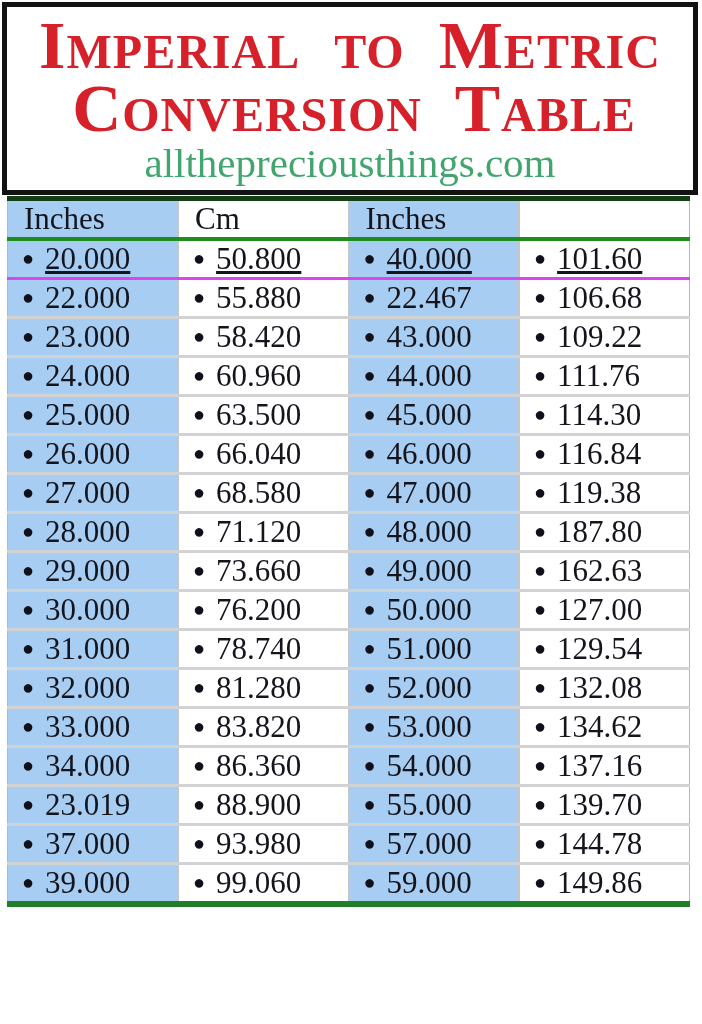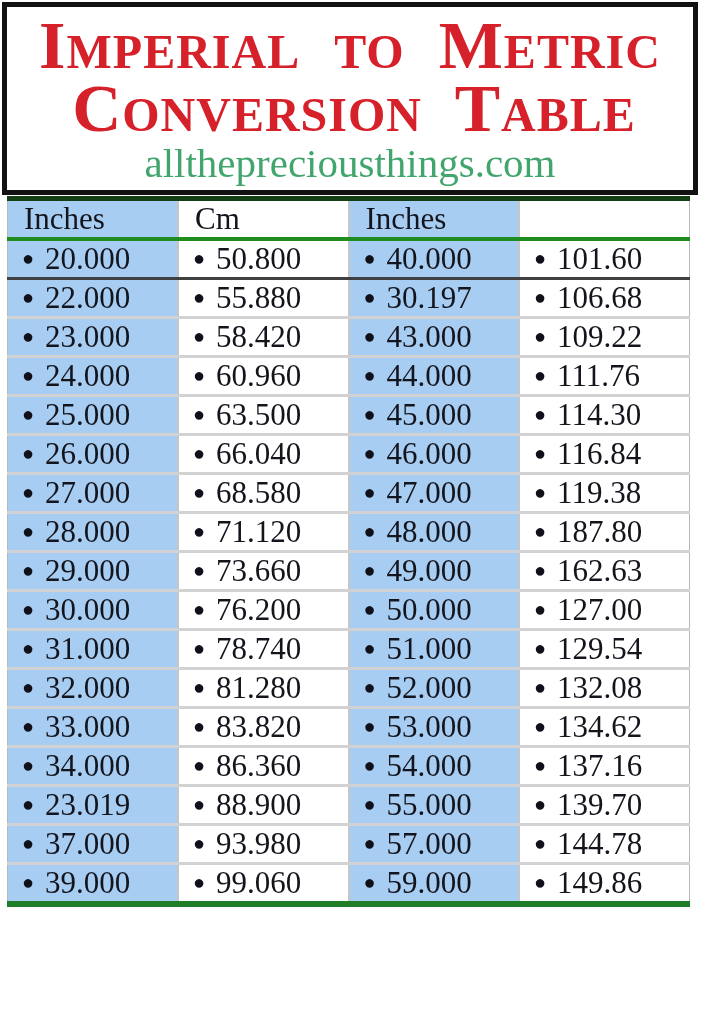--- a/index.html
+++ b/index.html
@@ -69,21 +69,21 @@
     border-bottom: 4px solid #1e8c1e;
     border-right: 2px solid #c6c6c6;
     padding-left: 16px;
   }
   td {
     height: 35px;
     border-bottom: 3px solid #d2d2d2;
     border-right: 2px solid #c6c6c6;
   }
   th:last-child, td:last-child { border-right: none; }
-  tr.first-row td { border-bottom: 3px solid #404040; }
+  tr.first-row td { border-bottom: 3px solid #d946ef; text-decoration: underline; }
   tr td:nth-child(1), tr td:nth-child(3),
   tr th:nth-child(1), tr th:nth-child(3) { background: #a7cef2; }
   tr th:nth-child(2), tr th:nth-child(4),
   tr td:nth-child(2), tr td:nth-child(4) { background: #ffffff; }
 
   .bullet {
     display: inline-block;
     font-size: 20px;
     vertical-align: 4px;
     margin-right: 11px;
@@ -114,21 +114,21 @@
       <tbody>
           <tr class="first-row">
             <td><span class="bullet">●</span><span>20.000</span></td>
             <td><span class="bullet">●</span><span>50.800</span></td>
             <td><span class="bullet">●</span><span>40.000</span></td>
             <td><span class="bullet">●</span><span>101.60</span></td>
           </tr>
           <tr>
             <td><span class="bullet">●</span><span>22.000</span></td>
             <td><span class="bullet">●</span><span>55.880</span></td>
-            <td><span class="bullet">●</span><span>30.197</span></td>
+            <td><span class="bullet">●</span><span>22.467</span></td>
             <td><span class="bullet">●</span><span>106.68</span></td>
           </tr>
           <tr>
             <td><span class="bullet">●</span><span>23.000</span></td>
             <td><span class="bullet">●</span><span>58.420</span></td>
             <td><span class="bullet">●</span><span>43.000</span></td>
             <td><span class="bullet">●</span><span>109.22</span></td>
           </tr>
           <tr>
             <td><span class="bullet">●</span><span>24.000</span></td>

